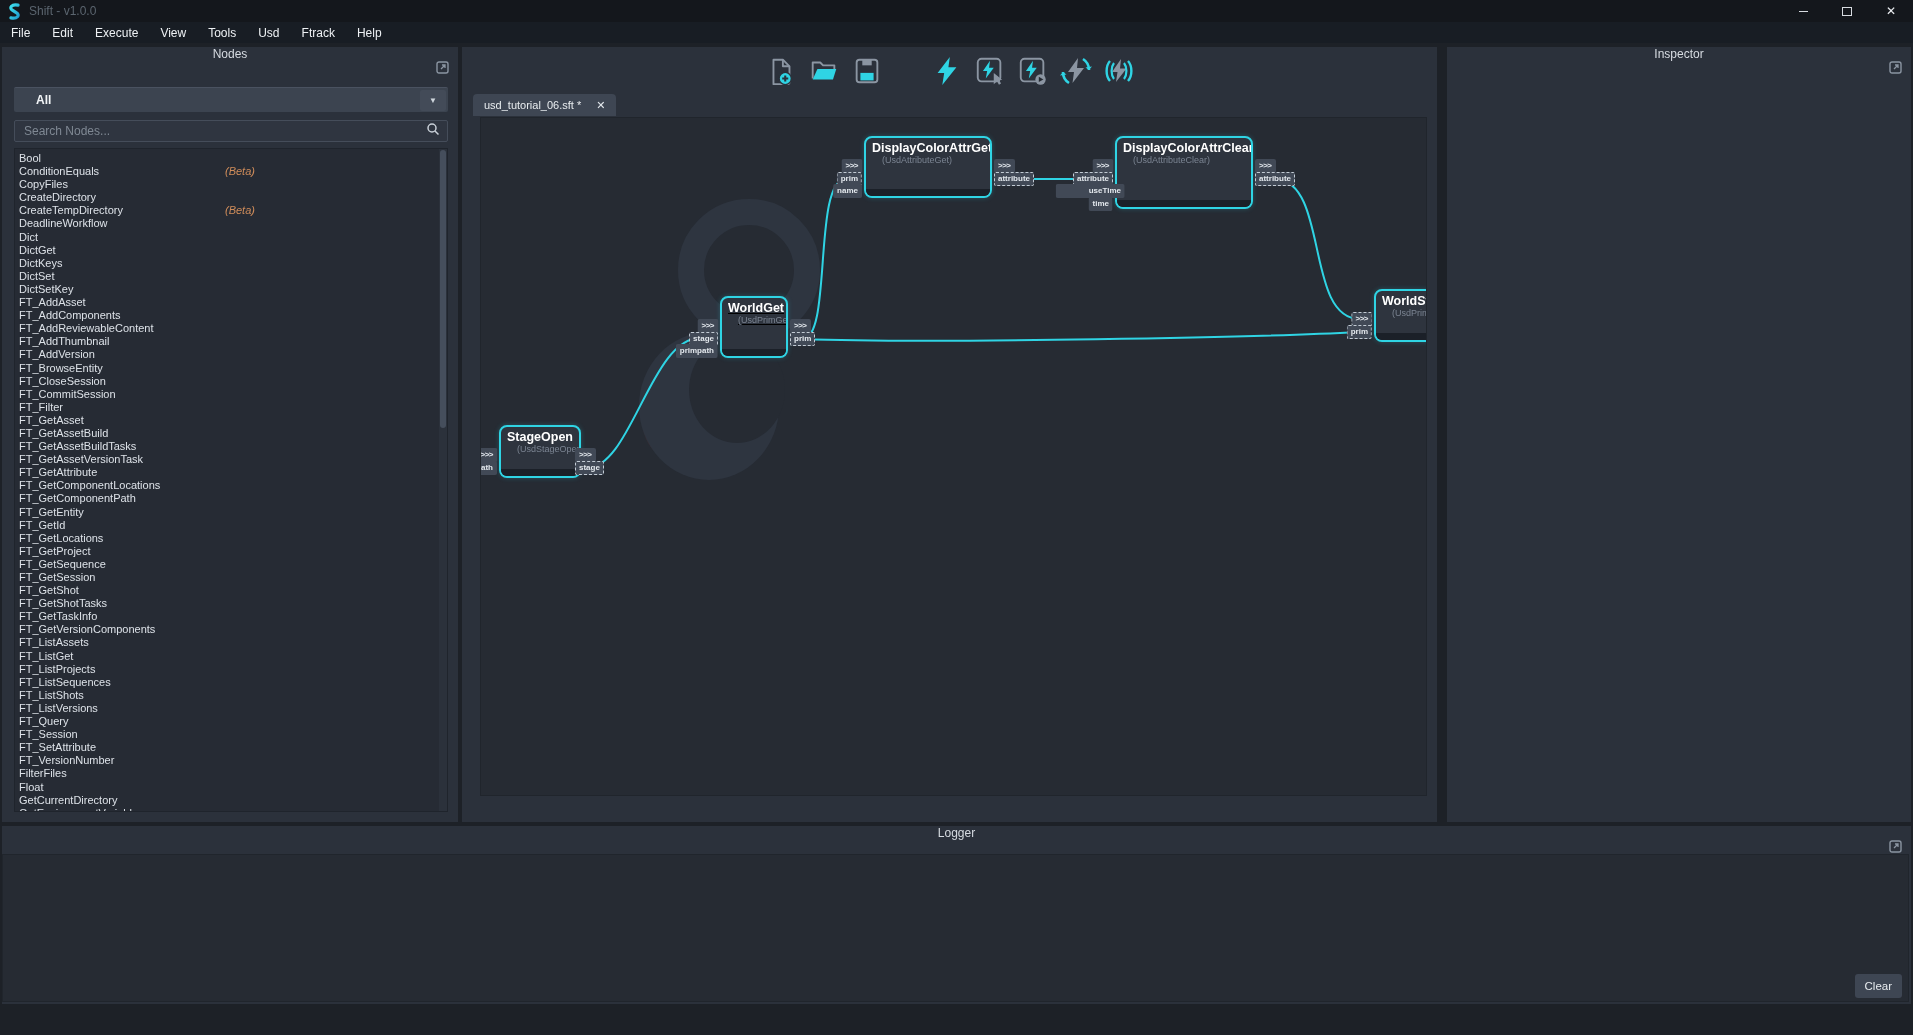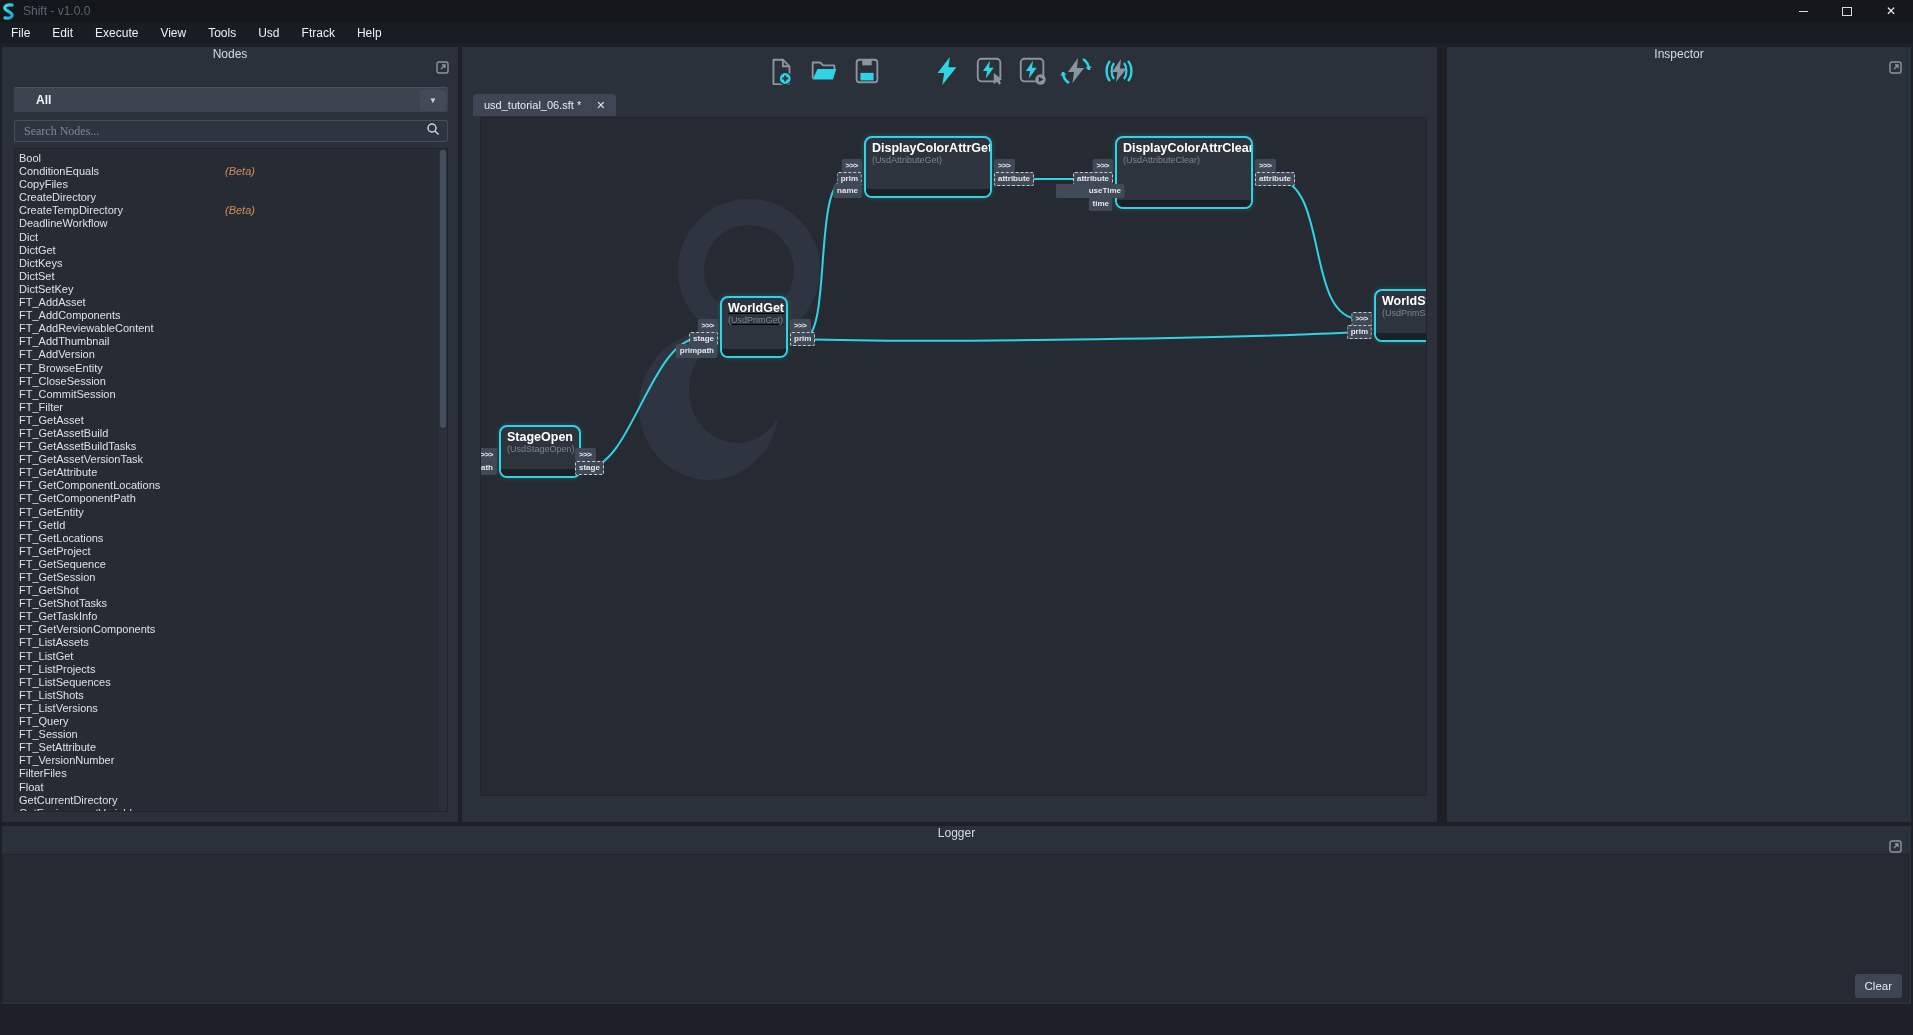--- a/index.html
+++ b/index.html
@@ -1,20 +1,20 @@
 <!DOCTYPE html>
 <html><head>
 <meta charset="utf-8">
 <style>
   html,body{margin:0;padding:0;background:#101318;overflow:hidden;}
   body{font-family:"Liberation Sans","DejaVu Sans",sans-serif;}
   #app{position:relative;width:1913px;height:1035px;background:#1d2127;overflow:hidden;}
 
   
-  .titlebar{position:absolute;top:0;left:0;right:0;height:22px;background:#14171c;display:flex;align-items:center;}
+  .titlebar{position:absolute;top:0;left:0;right:0;height:22px;background:#14171c;display:flex;align-items:center;padding-left:6px;}
   .logo{width:16px;height:18px;display:flex;align-items:center;justify-content:center;}
   .title-text{color:#5b656f;font-size:12px;margin-left:7px;}
   .win-controls{margin-left:auto;display:flex;height:22px;}
   .win-btn{width:44px;height:22px;display:flex;align-items:center;justify-content:center;color:#d8dce1;font-size:11px;}
   .min-glyph{display:block;width:9px;height:1px;background:#d8dce1;}
   .max-glyph{display:block;width:8px;height:7px;border:1px solid #d8dce1;}
   .close-glyph{color:#eceff2;font-size:12px;line-height:1;}
 
   
   .menubar{position:absolute;top:22px;left:0;right:0;height:21px;background:#181d24;display:flex;}
@@ -23,21 +23,21 @@
   
   .panel{position:absolute;background:#2b313b;}
   .panel-header{height:24px;display:flex;align-items:center;padding:0 9px;color:#d6dbe1;font-size:12px;flex-direction:column;}
   .float-btn{margin-left:auto;width:14px;height:14px;display:flex;align-items:center;justify-content:center;}
 
   
   #left-panel{left:2px;top:47px;width:456px;height:775px;}
   .dropdown{position:absolute;left:12px;right:10px;top:40px;height:25px;background:#3c4450;border-radius:2px;border-top:1px solid #4a5260;display:flex;align-items:center;padding-left:22px;box-sizing:border-box;}
   .dropdown-value{color:#f2f5f7;font-size:12px;font-weight:bold;}
   .dropdown-caret{margin-left:auto;width:26px;height:21px;margin-right:2px;background:#434b58;border-radius:2px;display:flex;align-items:center;justify-content:center;color:#cfd6dd;font-size:8px;}
-  .searchbox{position:absolute;left:12px;right:10px;top:73px;height:22px;background:#2f3540;border:1px solid #454d5a;border-radius:2px;display:flex;align-items:center;padding:0 7px;box-sizing:border-box;font-family:Liberation Serif, serif;}
+  .searchbox{position:absolute;left:12px;right:10px;top:73px;height:22px;background:#2f3540;border:1px solid #454d5a;border-radius:2px;display:flex;align-items:center;padding:0 7px;box-sizing:border-box;}
   .searchbox input{flex:1;background:transparent;border:none;outline:none;color:#dfe4ea;font-size:12px;font-family:inherit;}
   .searchbox input::placeholder{color:#7f8893;}
   #node-list{position:absolute;left:12px;right:10px;top:101px;bottom:10px;background:#262b34;border:1px solid #1f242c;overflow:hidden;padding-top:3px;box-sizing:border-box;}
   .list-item{height:13.1px;line-height:13.1px;font-size:11px;color:#dde2e8;padding-left:4px;position:relative;white-space:nowrap;}
   .beta{position:absolute;left:210px;top:0;color:#cf8c5a;font-style:italic;}
   .v-scrollbar{position:absolute;right:0;top:0;bottom:0;width:8px;background:#2b313b;}
   .v-scrollbar .thumb{position:absolute;top:1px;left:1px;right:1px;height:42%;background:#454e5c;border-radius:3px;}
 
   
   #center-panel{left:462px;top:47px;width:975px;height:775px;}
@@ -47,21 +47,21 @@
   .tabbar{position:absolute;top:47px;left:11px;right:11px;height:22px;display:flex;}
   .tab{display:inline-flex;align-items:center;background:#3e4653;border-radius:4px 4px 0 0;height:22px;padding:0 11px;color:#e8ecef;font-size:11px;}
   .tab-close{margin-left:15px;color:#e3e8ed;font-size:11px;font-weight:bold;cursor:default;}
   #canvas{position:absolute;left:18px;top:70px;width:945px;height:677px;background:#262b33;border:1px solid #20252c;overflow:hidden;box-sizing:content-box;}
   #wires{position:absolute;left:0;top:0;z-index:1;}
   .path-bar{position:absolute;left:18px;top:750px;width:947px;height:21px;background:#2d323b;display:flex;align-items:center;padding-left:8px;box-sizing:border-box;color:#e5e9ed;font-size:11.5px;}
 
   
   .gnode{position:absolute;background:#2e343e;border:2px solid #2fd4e4;border-radius:8px;box-sizing:border-box;z-index:2;overflow:hidden;box-shadow:0 0 5px rgba(47,212,228,0.25);}
   .gnode .ntitle{font-size:12.5px;font-weight:bold;color:#ffffff;padding:3px 6px 0 6px;white-space:nowrap;}
-  .gnode .nsub{font-size:9px;color:#7b8492;padding:0 6px;white-space:nowrap;}
+  .gnode .nsub{font-size:9px;color:#7b8492;padding:0 16px;white-space:nowrap;}
   .gnode .nfooter{position:absolute;left:0;right:0;bottom:0;height:7px;background:#1b2028;}
   .port{position:absolute;z-index:3;font-size:8px;font-weight:bold;color:#e3e8ed;background:#414956;padding:1px 3px;border-radius:2px;border:1px solid transparent;white-space:nowrap;line-height:1.25;}
   .port.connected{border:1px dashed #c2cbd4;}
   .port.exec{letter-spacing:-0.5px;}
 
   
   #inspector-panel{left:1447px;top:47px;width:464px;height:775px;}
 
   
   #logger-panel{left:2px;top:826px;width:1909px;height:178px;}

